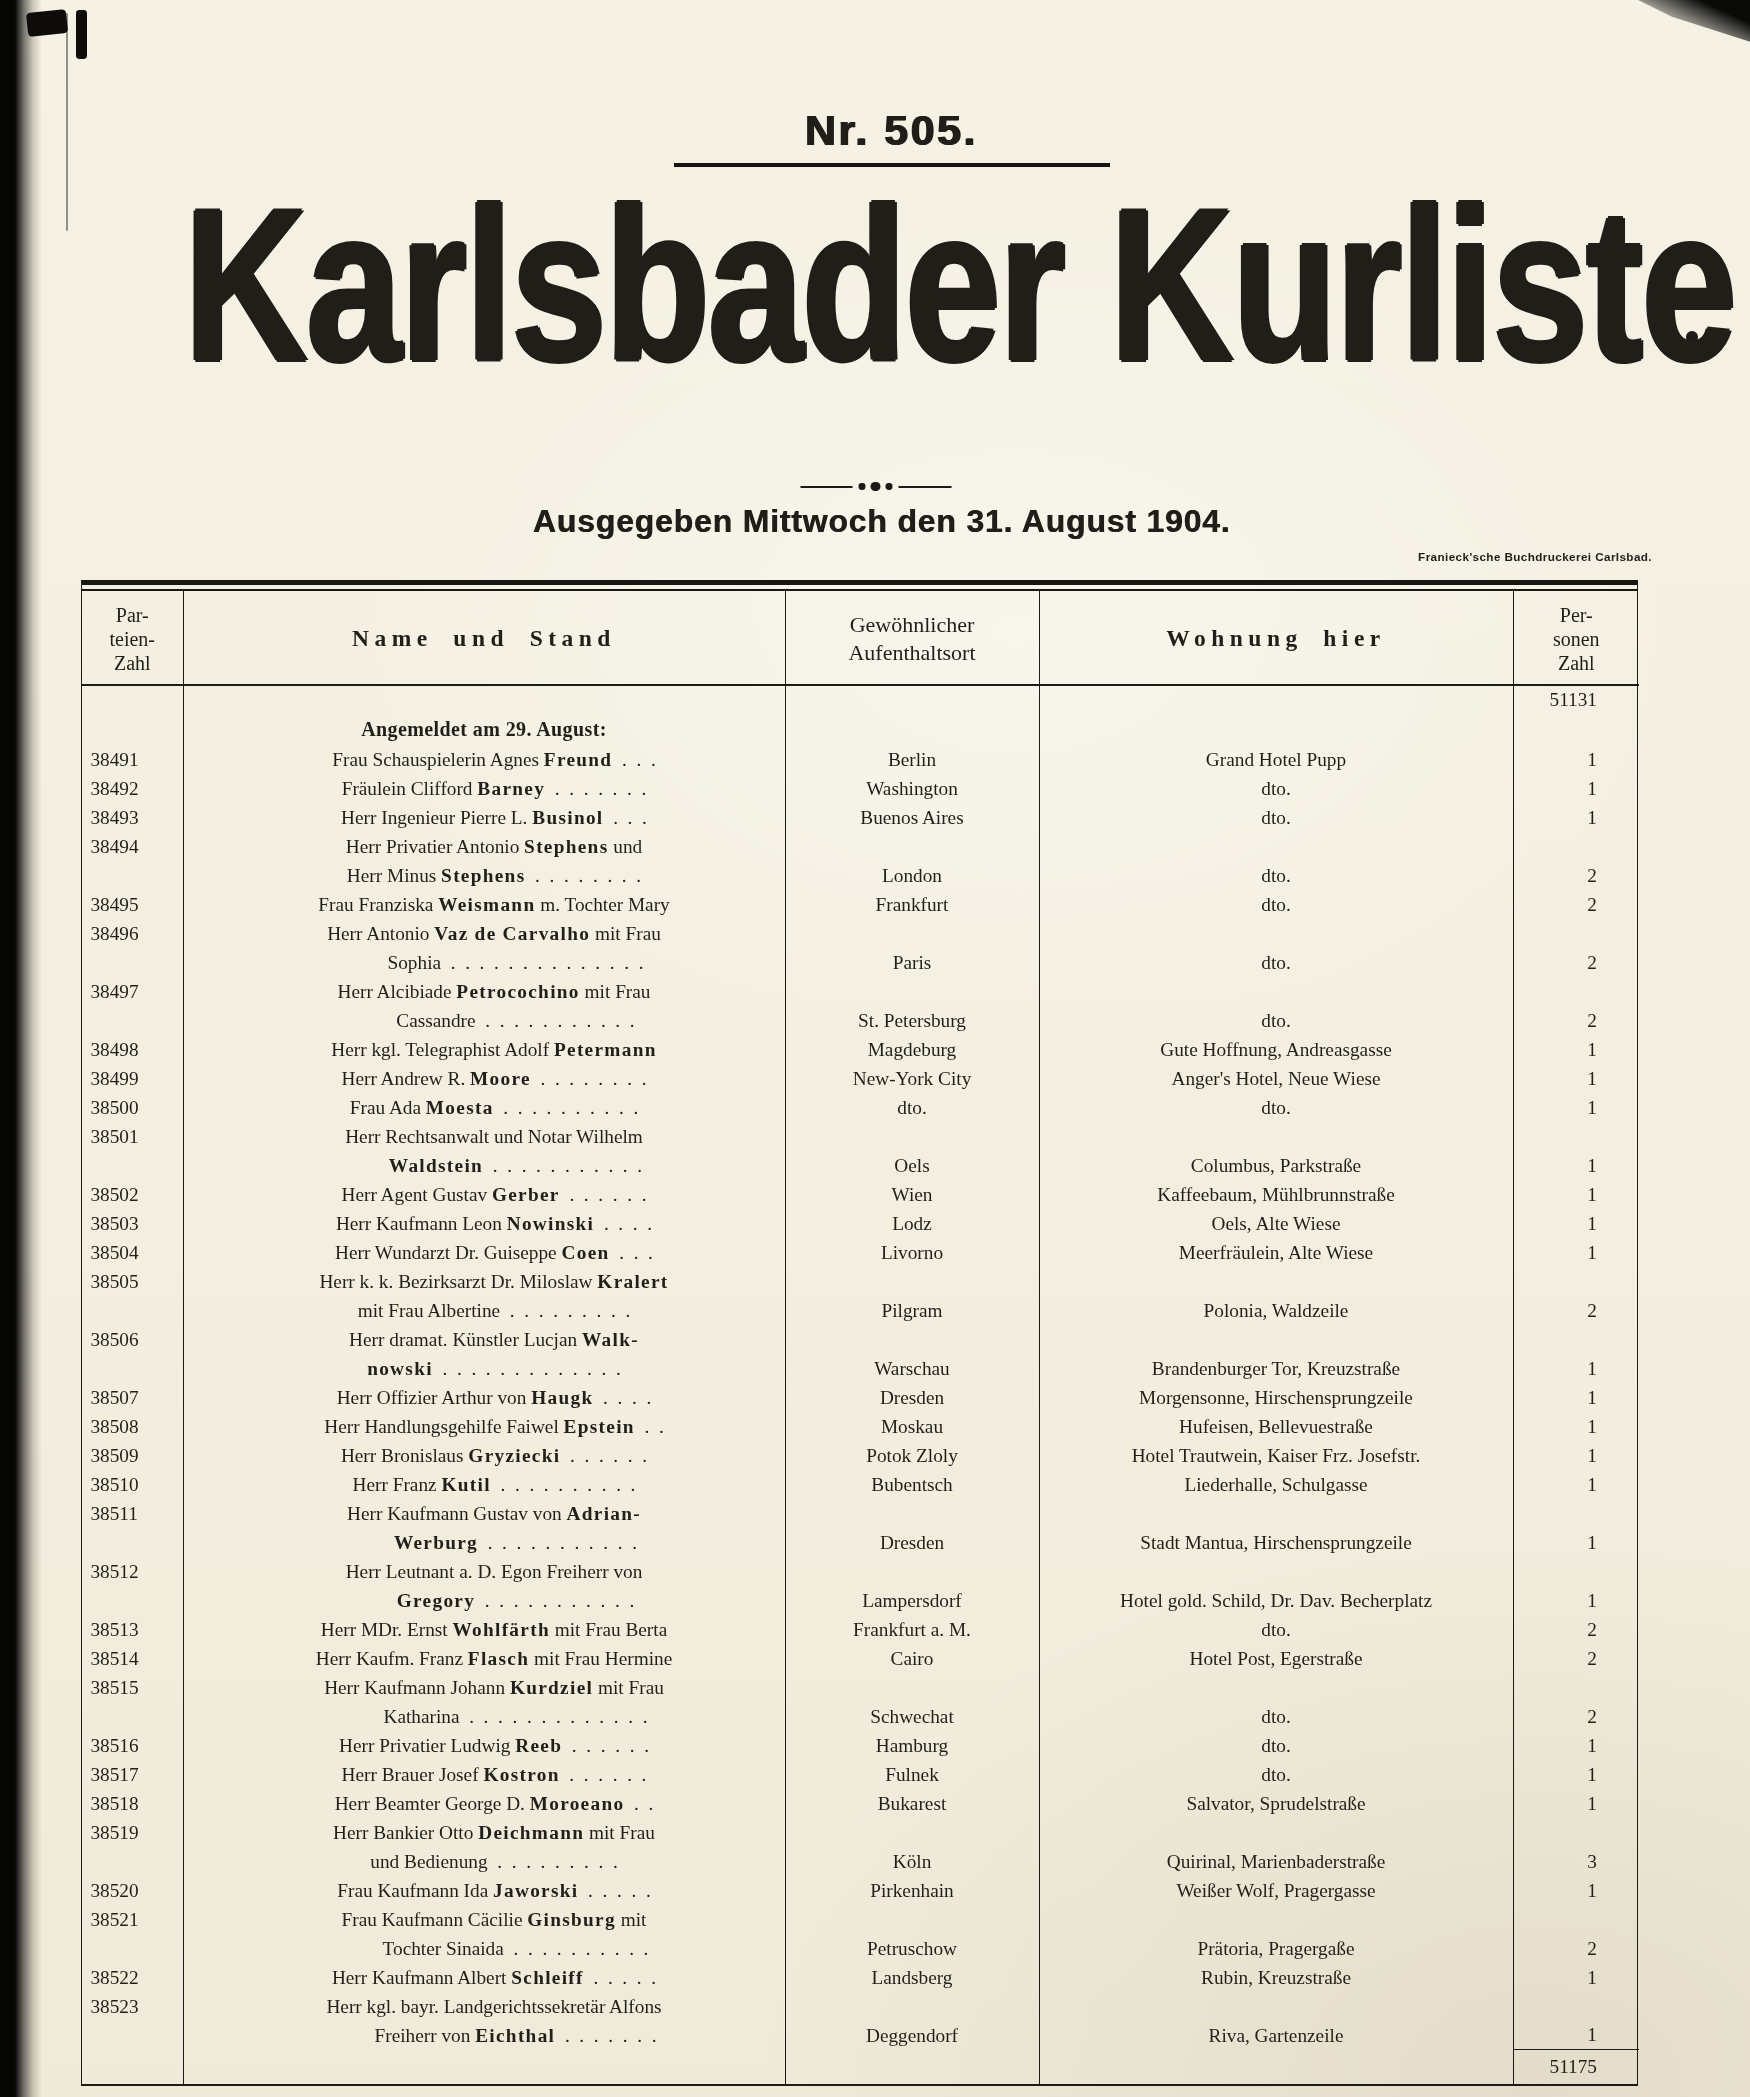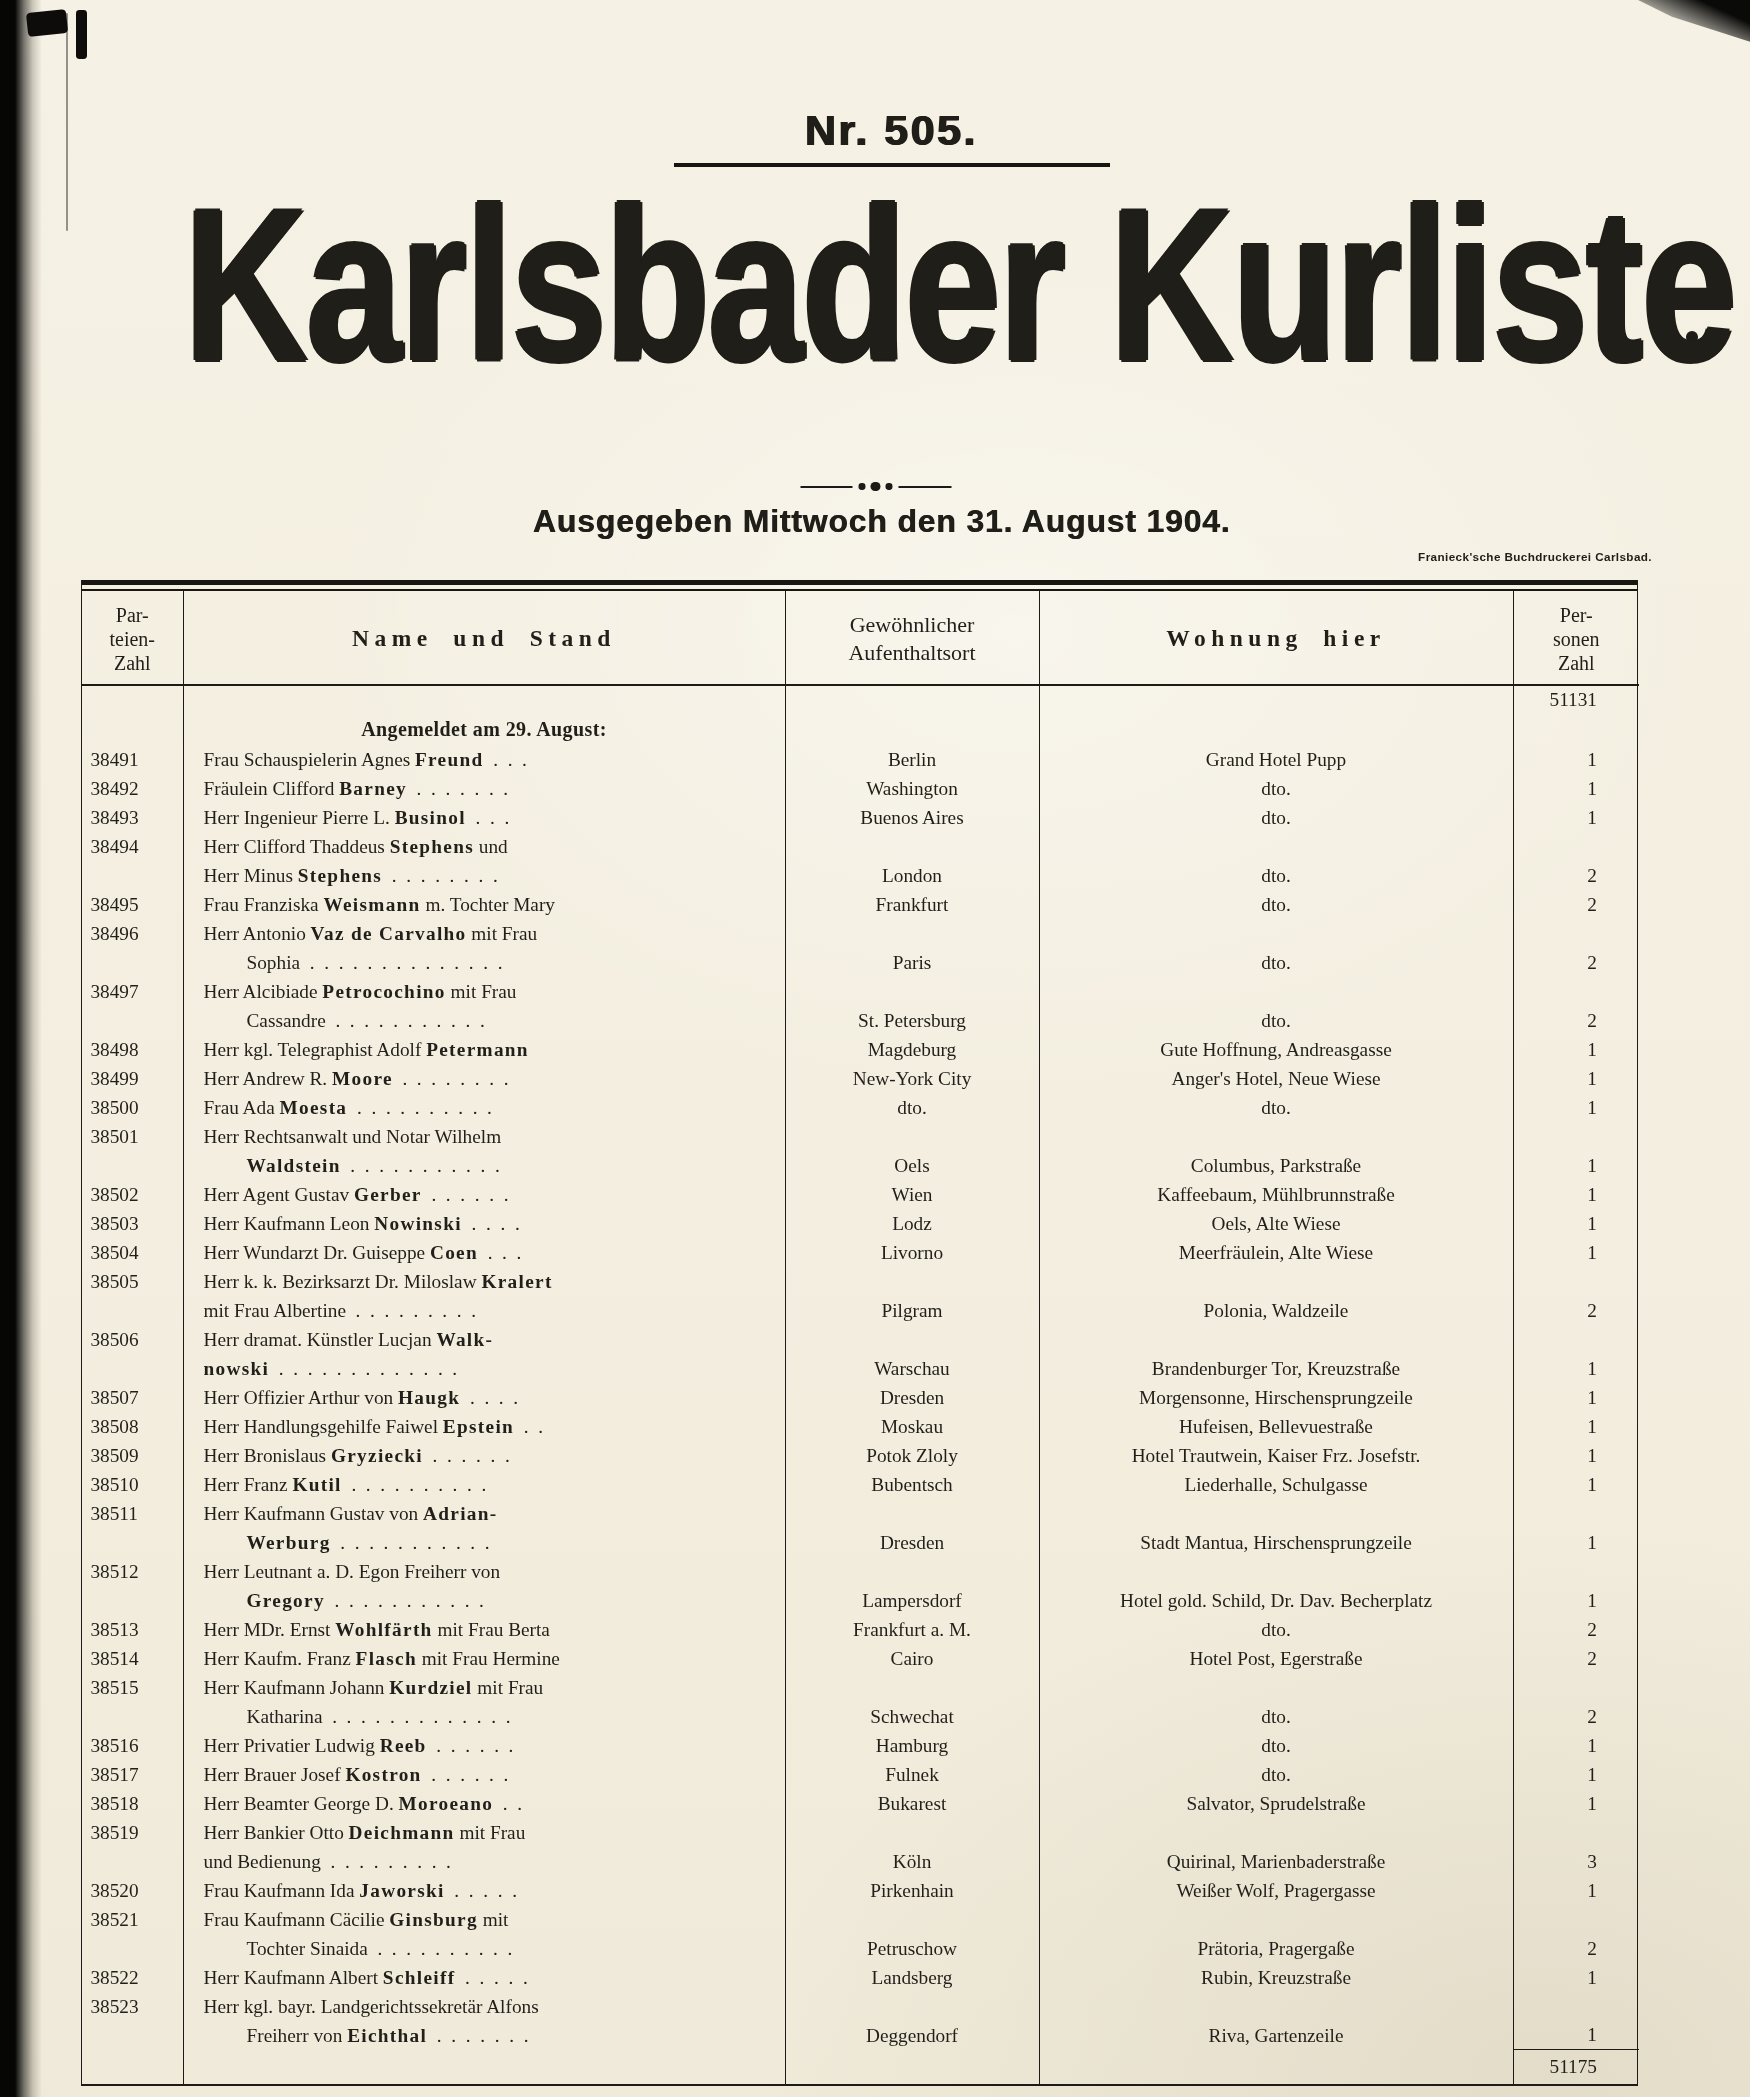--- a/index.html
+++ b/index.html
@@ -66,21 +66,21 @@
   th,td{padding:0;margin:0;}
   td + td, th + th{border-left:1.7px solid var(--ink);}
   thead th{border-bottom:2.1px solid var(--ink);vertical-align:middle;text-align:center;
     padding:11.7px 0 9.2px 0;font-weight:400;}
   .h-small{font-size:20px;line-height:24px;}
   .h-med{font-size:22px;line-height:28px;}
   .h-big{font-size:23.5px;font-weight:700;letter-spacing:5.5px;word-spacing:9.2px;}
   tbody td{vertical-align:bottom;}
   td.c-id{vertical-align:top;text-align:left;padding-left:8.4px;line-height:29px;}
   td.c-name{text-align:left;}
-  .name-line{white-space:pre;line-height:29px;padding-left:20px;}
+  .name-line{white-space:pre;line-height:29px;padding-left:20px;text-align:center;}
   .name-line.ind{padding-left:63px;}
   .bname{font-weight:700;letter-spacing:1.3px;}
   td.c-res,td.c-lodg{text-align:center;line-height:29px;white-space:nowrap;}
   td.c-pers{text-align:right;padding-right:42px;line-height:29px;}
   tr.carry-row td{line-height:27px;}
   td.c-section{text-align:center;font-weight:700;font-size:20px;line-height:32px;letter-spacing:0.4px;}
   tr.total-row td{line-height:34px;}
   tr.total-row td.c-pers{border-top:1.7px solid var(--ink);}
 </style>
 </head>
@@ -183,21 +183,21 @@
               <td class="c-name">
                 <div class="name-line"><span>Herr Ingenieur Pierre L. </span><span class="bname">Businol</span><span>  .  .  .</span></div>
               </td>
               <td class="c-res">Buenos Aires</td>
               <td class="c-lodg">dto.</td>
               <td class="c-pers">1</td>
             </tr>
             <tr>
               <td class="c-id">38494</td>
               <td class="c-name">
-                <div class="name-line"><span>Herr Clifford Thaddeus </span><span class="bname">Stephens</span><span> und</span></div>
+                <div class="name-line"><span>Herr Privatier Antonio </span><span class="bname">Stephens</span><span> und</span></div>
                 <div class="name-line"><span>Herr Minus </span><span class="bname">Stephens</span><span>  .  .  .  .  .  .  .  .</span></div>
               </td>
               <td class="c-res">London</td>
               <td class="c-lodg">dto.</td>
               <td class="c-pers">2</td>
             </tr>
             <tr>
               <td class="c-id">38495</td>
               <td class="c-name">
                 <div class="name-line"><span>Frau Franziska </span><span class="bname">Weismann</span><span> m. Tochter Mary</span></div>

